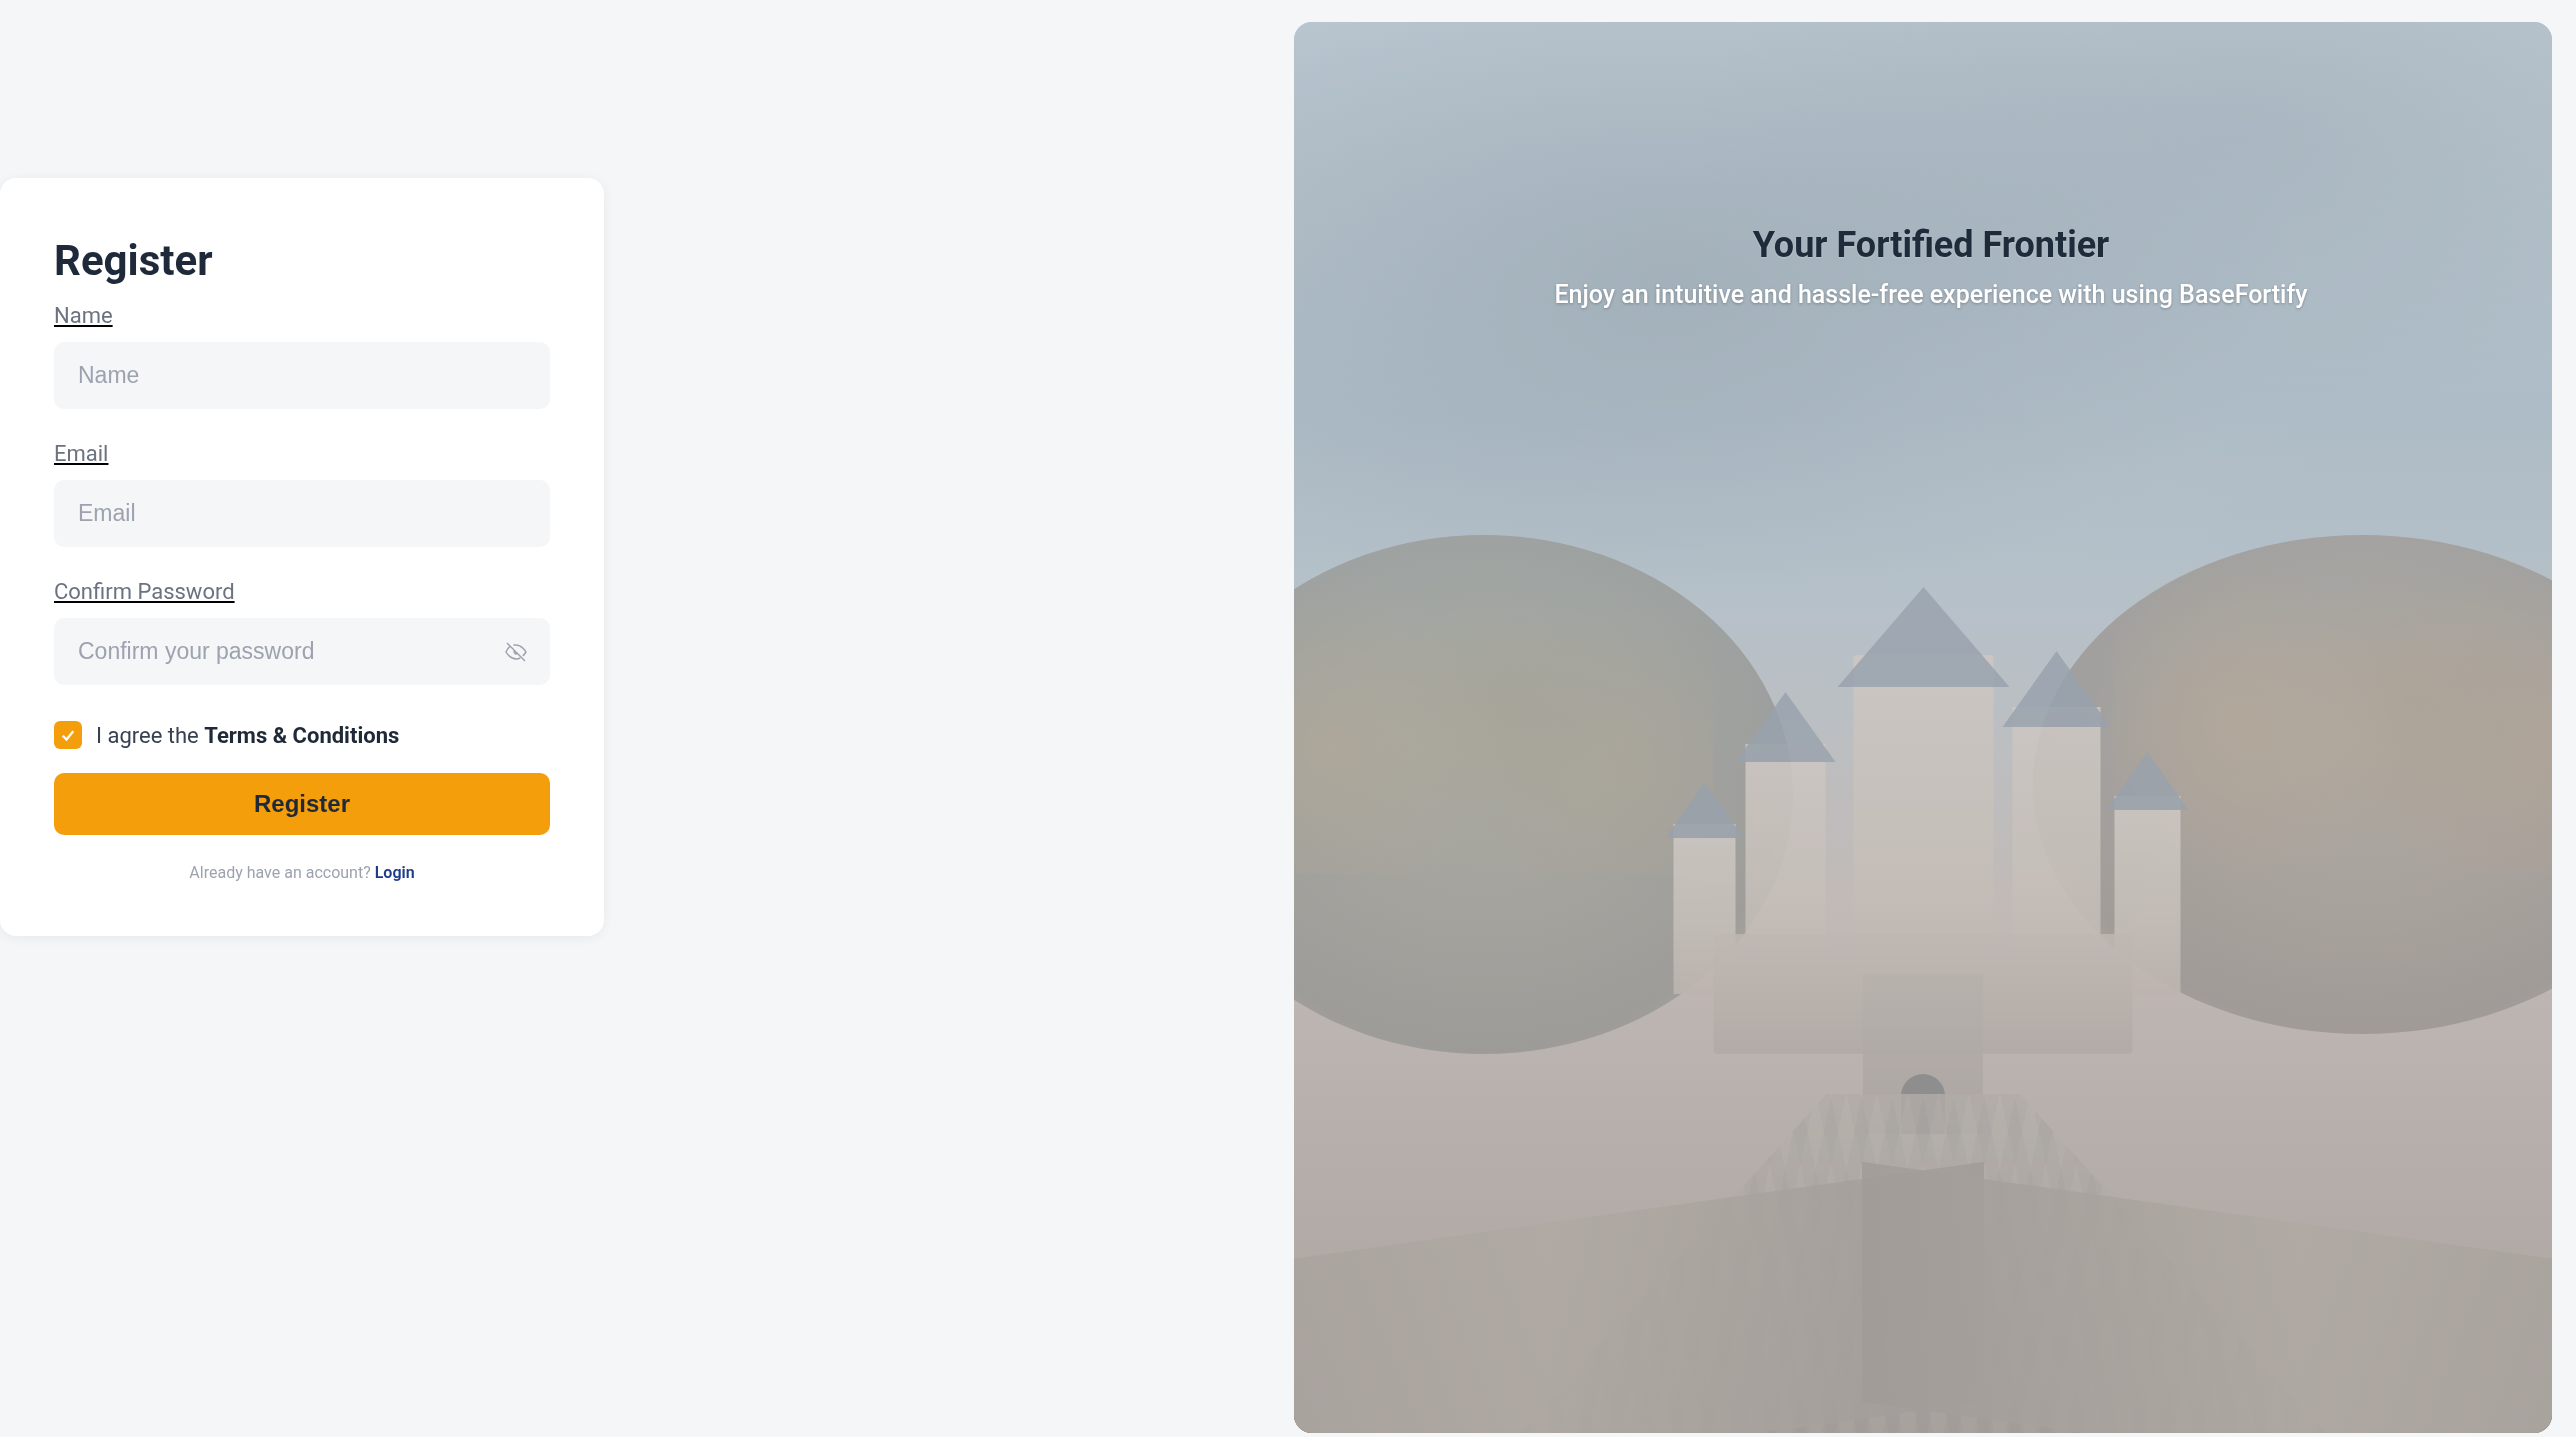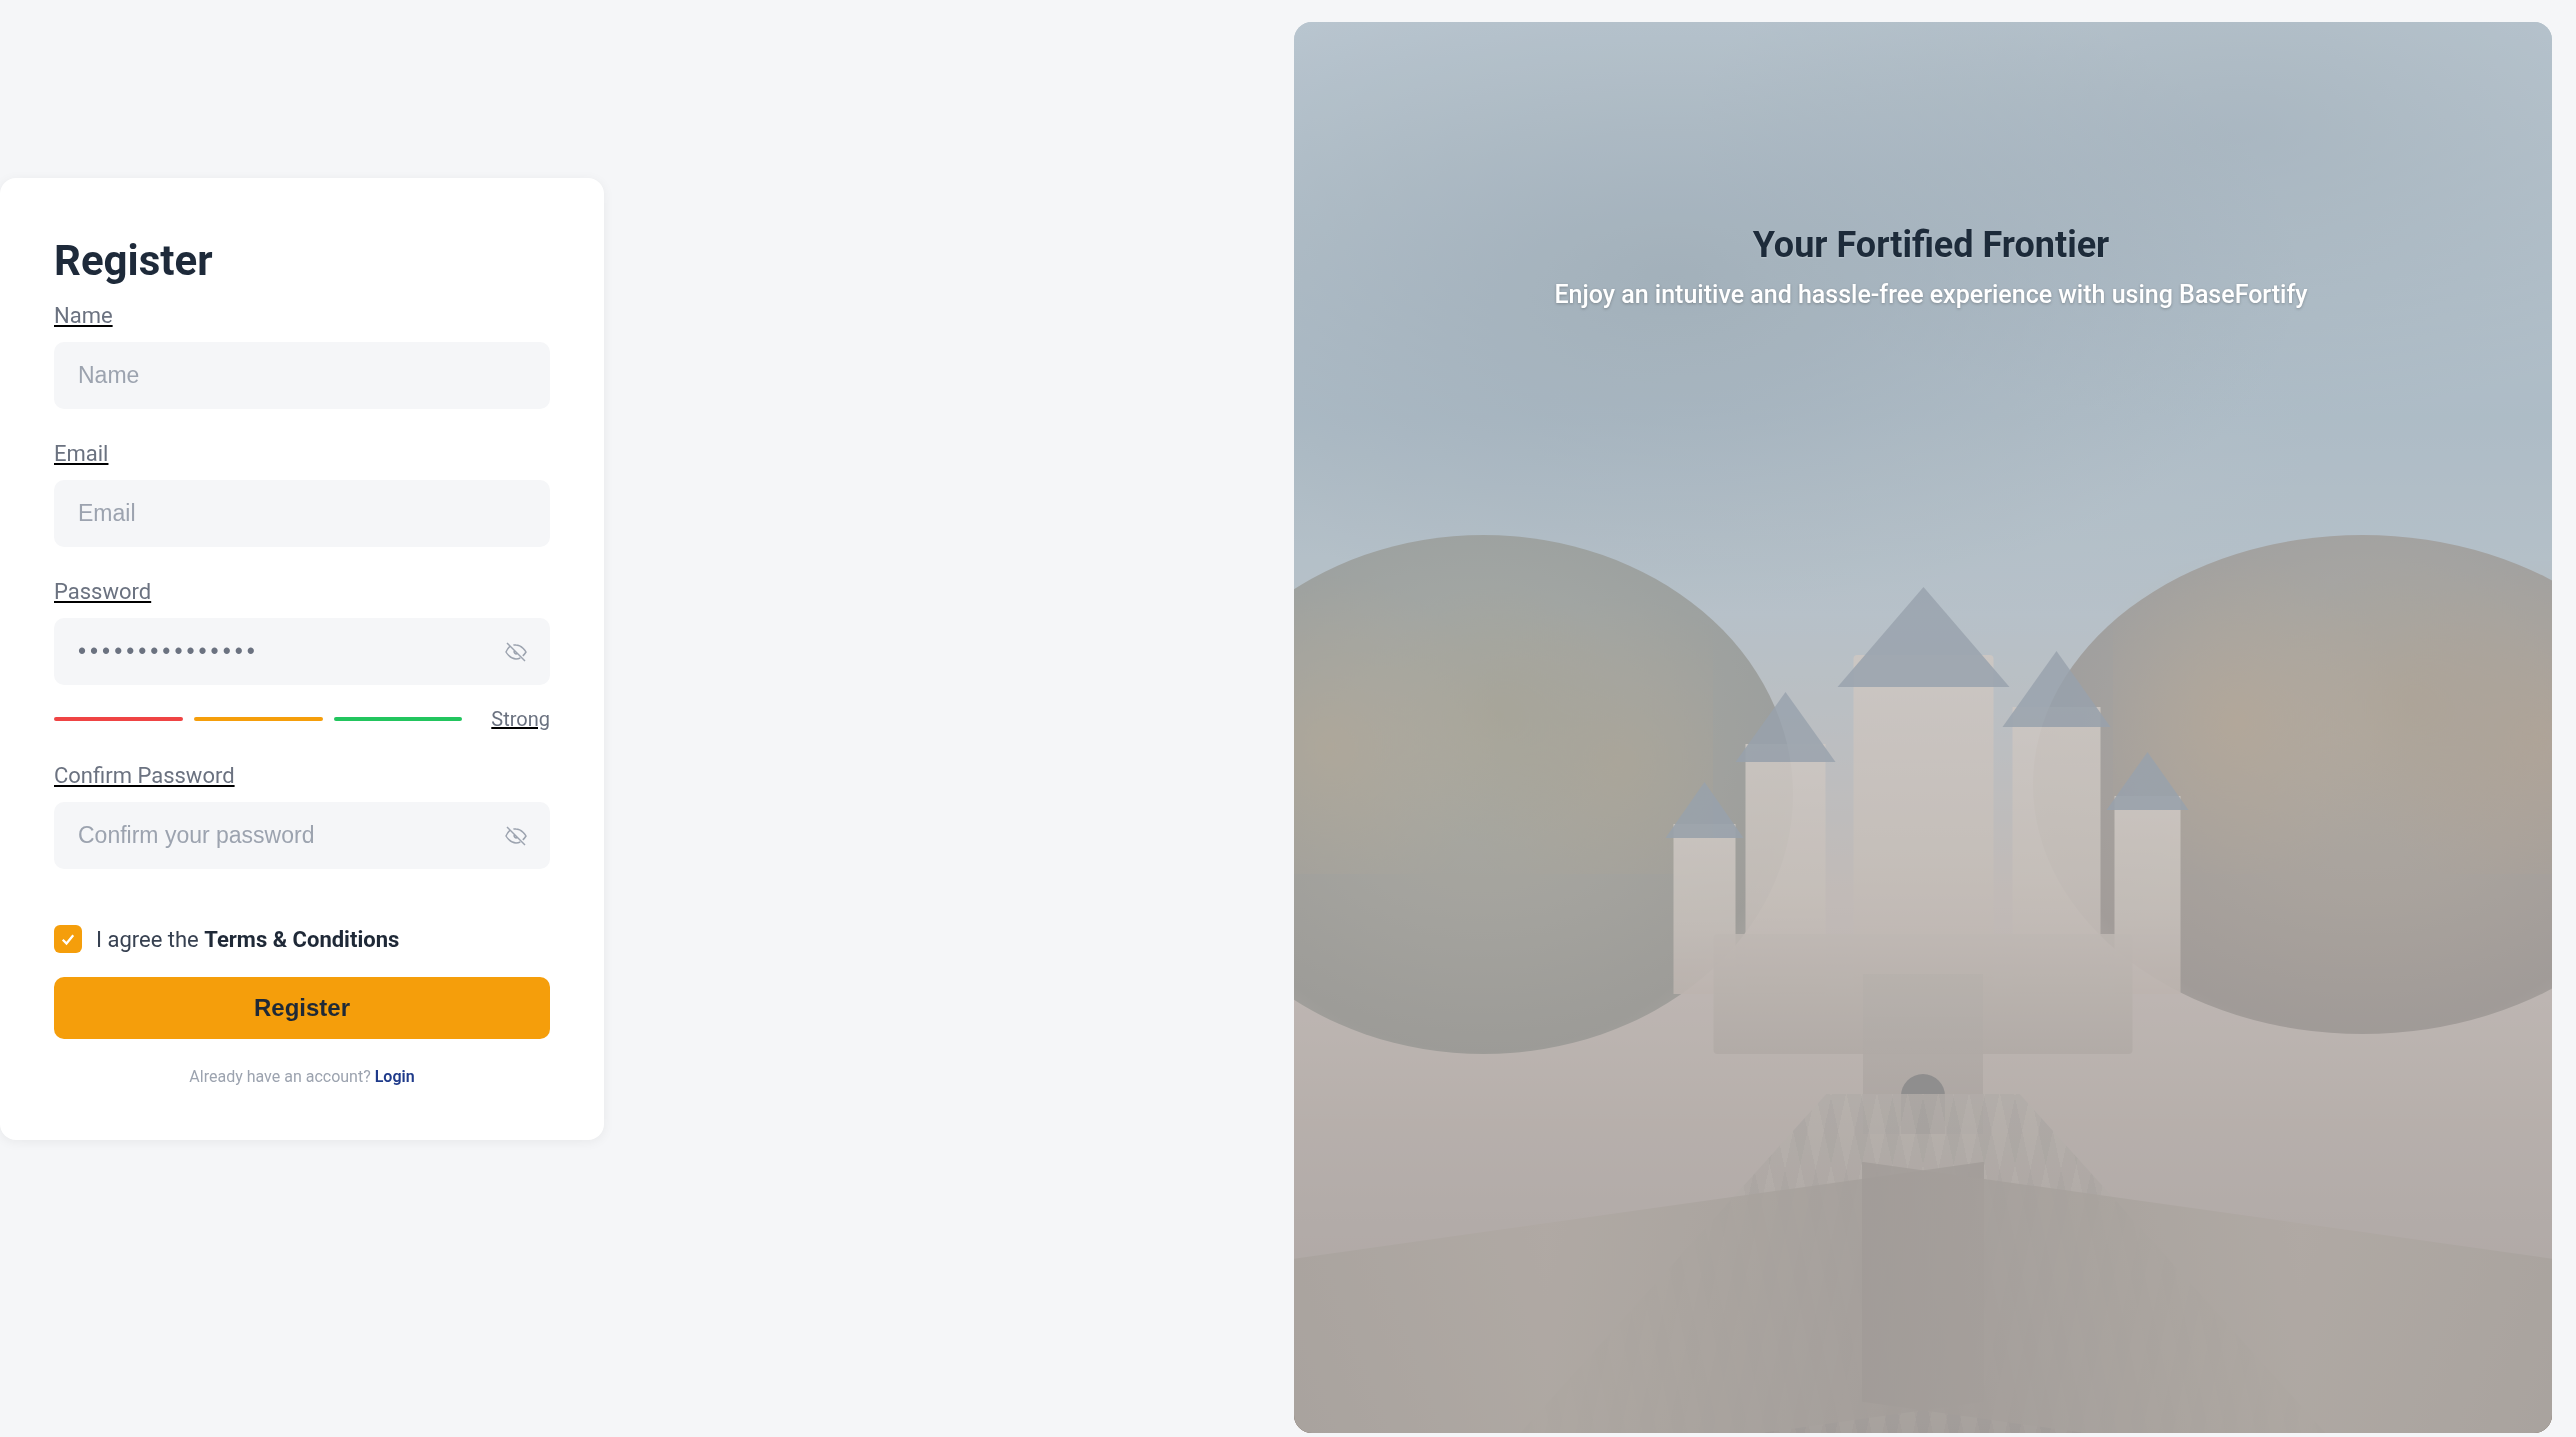--- a/index.html
+++ b/index.html
@@ -130,21 +130,21 @@
       color: #6b7280;
       margin-left: 18px;
       min-width: 58px;
       text-align: right;
     }
 
     .terms-row {
       display: flex;
       align-items: center;
       gap: 14px;
-      margin-top: 56px;
+      margin-top: 36px;
       margin-bottom: 24px;
     }
 
     .checkbox {
       width: 28px;
       height: 28px;
       background: #f59e0b;
       border-radius: 6px;
       display: flex;
       align-items: center;
@@ -505,37 +505,20 @@
       <div class="form-group">
         <label class="form-label">Name</label>
         <input type="text" class="form-input" placeholder="Name" style="">
       </div>
 
       <div class="form-group">
         <label class="form-label">Email</label>
         <input type="text" class="form-input" placeholder="Email" style="">
       </div>
 
-      <div class="form-group">
-        <label class="form-label">Password</label>
-        <div class="input-wrapper">
-          <input type="text" class="form-input password-dots" value="•••••••••••••••" style="">
-          <span class="toggle-visibility-icon">
-            <svg viewBox="0 0 24 24">
-                <path d="M3 3l18 18M10.6 10.6a2 2 0 002.8 2.8M9.4 5.1A9.9 9.9 0 0112 5c6 0 10 7 10 7a18 18 0 01-3.2 3.9M6.1 6.1A17.8 17.8 0 002 12s4 7 10 7a9.9 9.9 0 004.3-1"></path>
-              </svg>
-          </span>
-        </div>
-        <div class="strength-row">
-          <div class="strength-bar red"></div>
-          <div class="strength-bar orange"></div>
-          <div class="strength-bar green"></div>
-          <span class="strength-label">Strong</span>
-        </div>
-      </div>
 
       <div class="form-group">
         <label class="form-label">Confirm Password</label>
         <div class="input-wrapper">
           <input type="text" class="form-input" placeholder="Confirm your password" style="">
           <span class="toggle-visibility-icon">
             <svg viewBox="0 0 24 24">
                 <path d="M3 3l18 18M10.6 10.6a2 2 0 002.8 2.8M9.4 5.1A9.9 9.9 0 0112 5c6 0 10 7 10 7a18 18 0 01-3.2 3.9M6.1 6.1A17.8 17.8 0 002 12s4 7 10 7a9.9 9.9 0 004.3-1"></path>
               </svg>
           </span>

